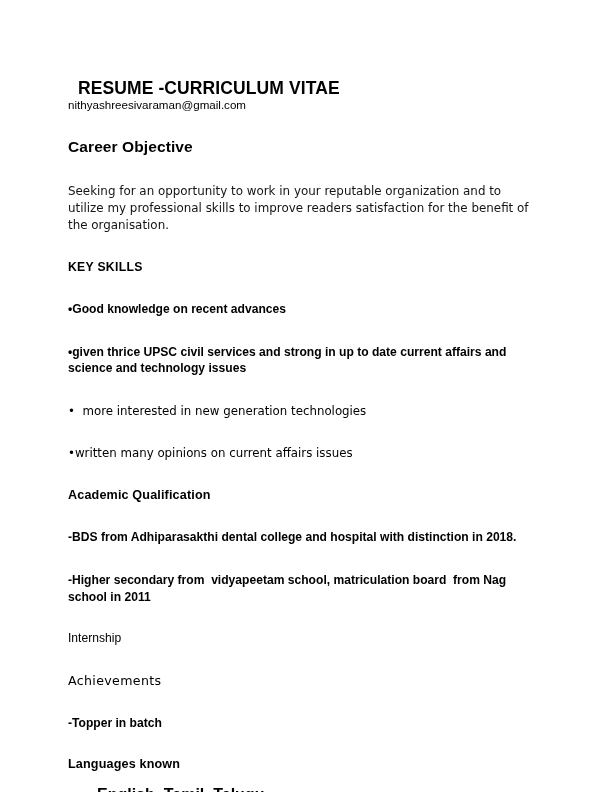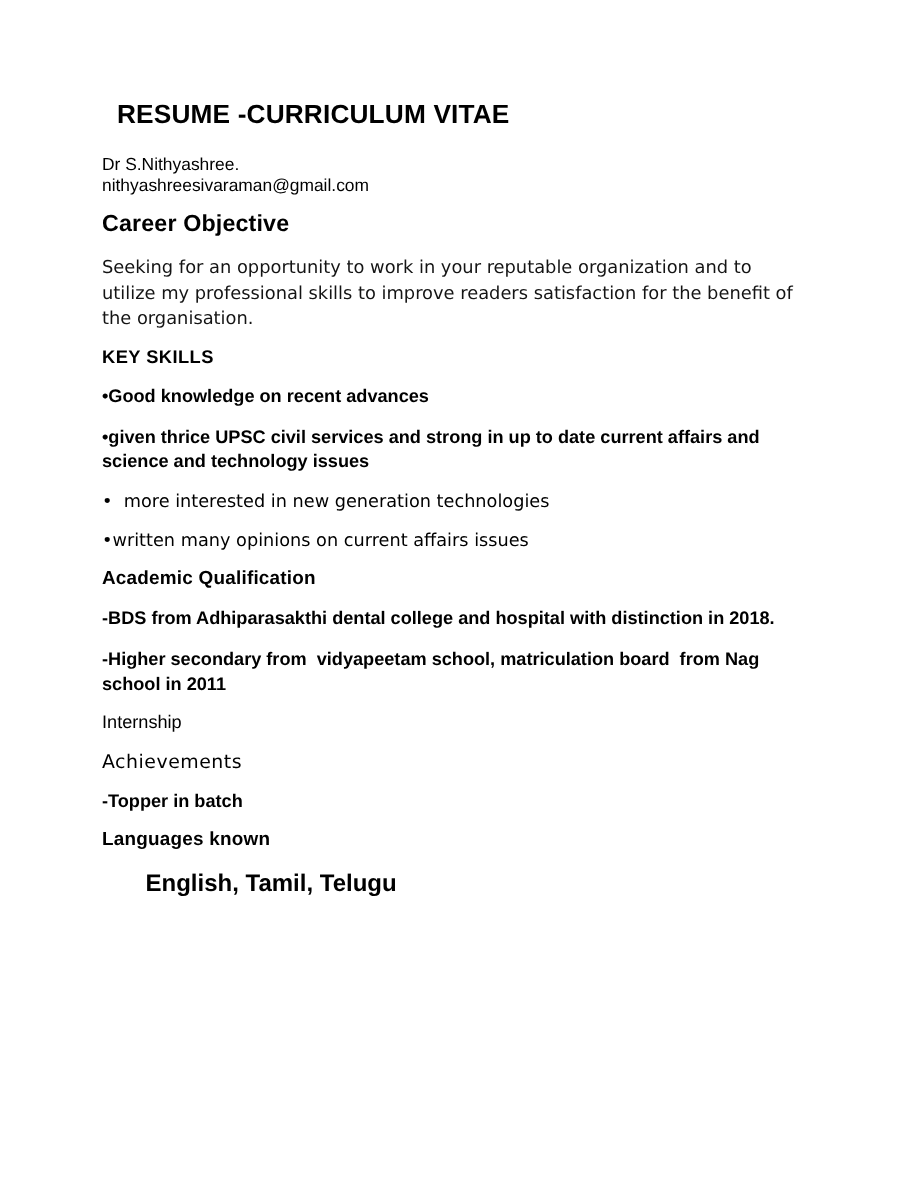--- a/index.html
+++ b/index.html
@@ -14,21 +14,21 @@
     position: relative;
     overflow: hidden;
     font-family: "Liberation Sans", sans-serif;
     color: #000000;
     -webkit-font-smoothing: antialiased;
   }
 
   #page {
     position: absolute;
     left: 0;
-    top: 0;
+    top: 12px;
     width: 612px;
     height: 732px;
     background: #ffffff;
   }
 
   
   #doc {
     position: absolute;
     left: 68px;
     top: 66px;
@@ -140,32 +140,31 @@
 
   .indent-line {
     font-family: "Liberation Sans", sans-serif;
     font-size: 16px;
     font-weight: bold;
     line-height: 1.3;
     margin: 0 0 0 29px;
     padding: 0;
     white-space: pre;
   }
-  .gap-md { margin-top: 10px; }
+  .gap-md { margin-top: 26px; }
   .gap-sm { margin-top: 12px; }
 </style>
 </head>
 <body>
 
 <div id="page">
   <div id="doc">
 
     <h1 class="doc-title">RESUME -CURRICULUM VITAE</h1>
 
-    <p class="contact-line contact-name">Dr S.Nithyashree.</p>
 
     <p class="contact-line contact-email">nithyashreesivaraman@gmail.com</p>
 
     <h2 class="heading-bold-lg gap-md">Career Objective</h2>
 
     <p class="objective-text gap-md">Seeking for an opportunity to work in your reputable organization and to utilize my professional skills to improve readers satisfaction for the benefit of the organisation.</p>
 
     <h3 class="heading-bold-sm gap-md">KEY SKILLS</h3>
 
     <p class="body-line gap-md">•Good knowledge on recent advances</p>

